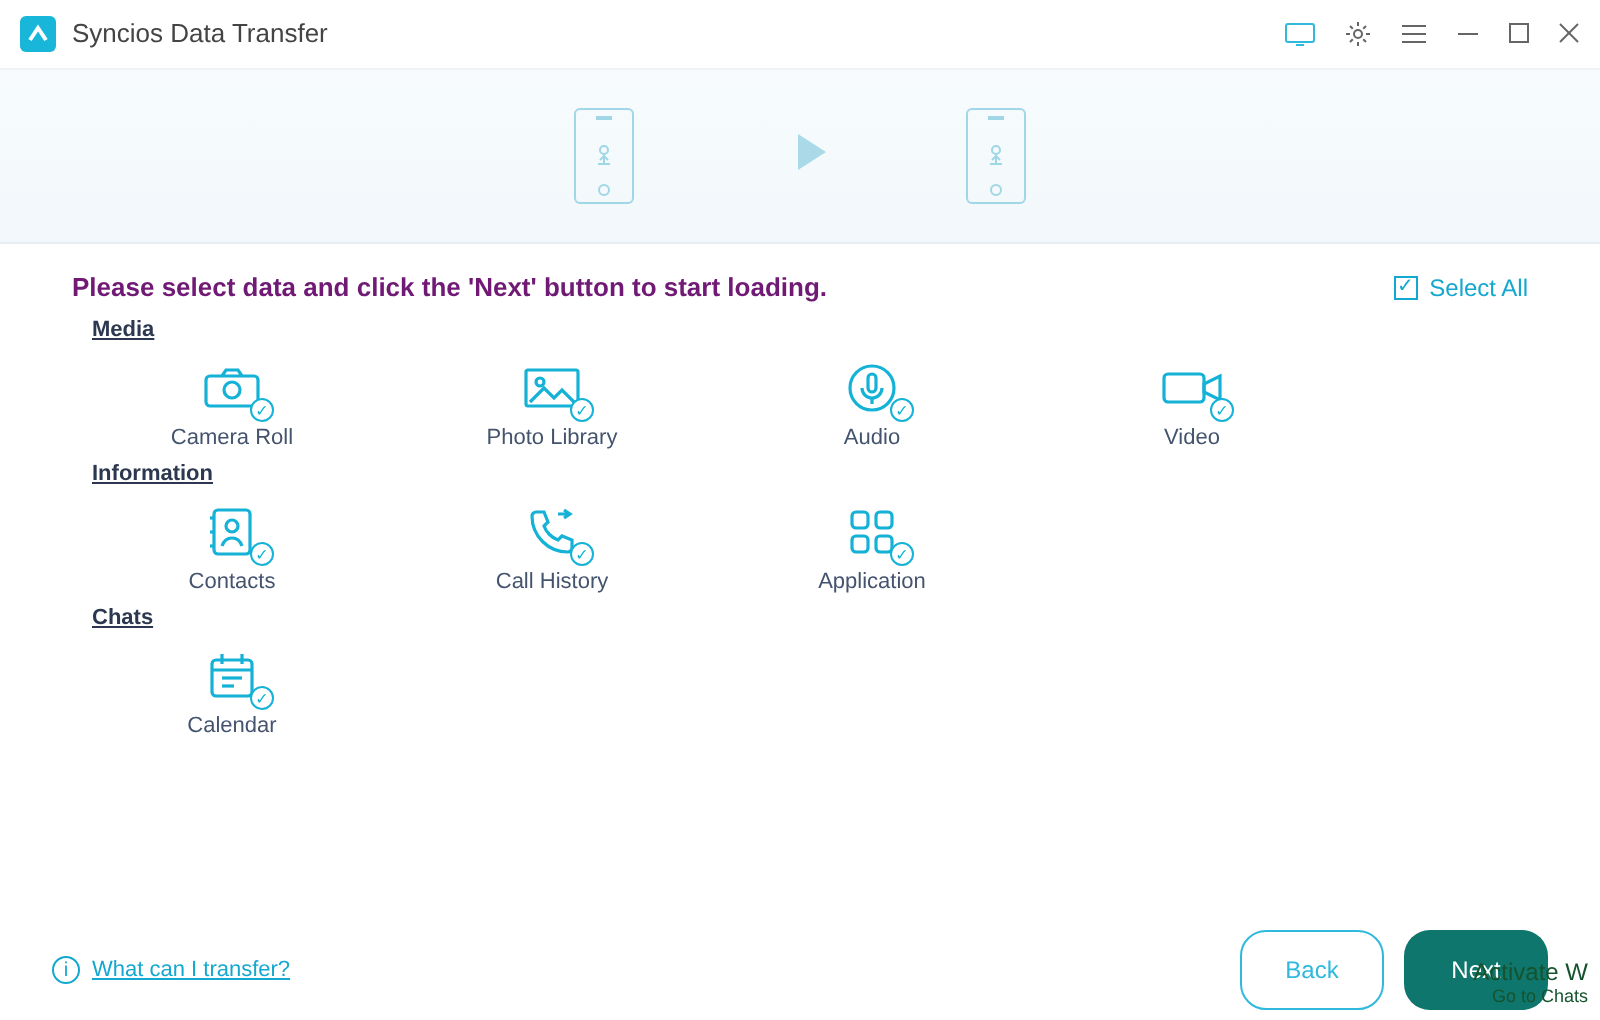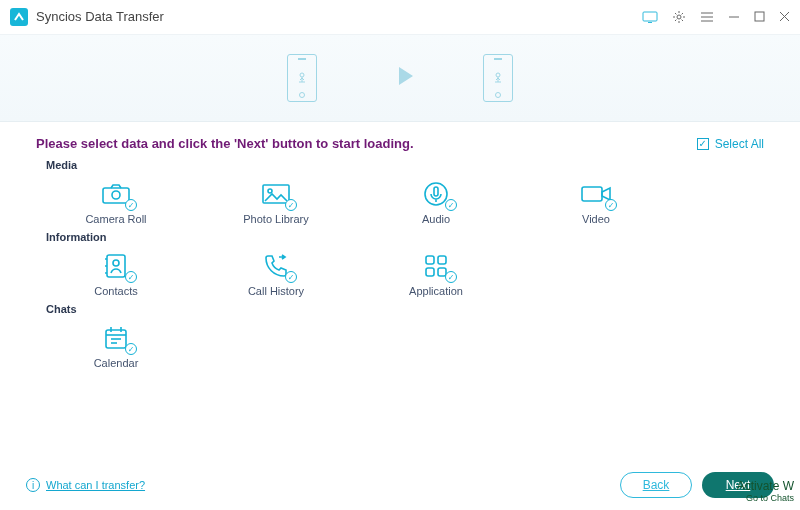--- a/index.html
+++ b/index.html
@@ -15,34 +15,34 @@
   .phone-box { width:30px; height:48px; border:1.5px solid #9fd7e6; border-radius:3px; display:flex; align-items:center; justify-content:center; position:relative; }
   .phone-box::before { content:''; position:absolute; top:3px; width:8px; height:1.5px; background:#9fd7e6; }
   .phone-box::after { content:''; position:absolute; bottom:3px; width:4px; height:4px; border:1px solid #9fd7e6; border-radius:50%; }
   .arrow { color:#8fcfe0; }
   .content { flex:1; padding: 14px 36px 0 36px; overflow:auto; }
   .instruction-row { display:flex; align-items:center; justify-content:space-between; margin-bottom:8px;}
   .instruction { font-size:13px; font-weight:600; color:#701a75; }
   .select-all { display:flex; align-items:center; gap:6px; font-size:12px; color:#14a7cf; cursor:pointer; }
   .select-all .chk { width:12px; height:12px; border:1.5px solid #14a7cf; display:flex; align-items:center; justify-content:center; }
   .select-all .chk::after { content:'✓'; font-size:10px; color:#14a7cf; line-height:1; }
-  .group-label { font-size:11px; font-weight:600; color:#2c3850; margin:2px 0 8px 10px; }
+  .group-label { font-size:11px; font-weight:600; color:#2c3850; margin:2px 0 8px 10px;text-decoration:underline; }
   .items { display:flex; gap:0; margin-bottom:6px;text-align:center; }
   .item { width:160px; display:flex; flex-direction:column; align-items:center; gap:4px; cursor:pointer; }
   .item .ico { width:38px; height:30px; display:flex; align-items:center; justify-content:center; position:relative; }
   .item .ico svg { stroke:#14b2d6; fill:none; stroke-width:1.6; }
   .item .lbl { font-size:11px; color:#44536e; }
   .check-badge { position:absolute; right:-2px; bottom:-2px; width:12px; height:12px; border:1.5px solid #14b2d6; border-radius:50%; background:#fff; display:flex; align-items:center; justify-content:center; }
   .check-badge::after { content:'✓'; font-size:8px; color:#14b2d6; }
   .footer { height:50px; padding:0 26px; display:flex; align-items:center; justify-content:space-between; }
   .help { display:flex; align-items:center; gap:6px; font-size:11px; color:#14a7cf; cursor:pointer; }
   .help .qmark { width:14px;height:14px;border:1.2px solid #14a7cf;border-radius:50%; display:flex;align-items:center;justify-content:center; font-size:10px;}
   .help span.link { text-decoration:underline; }
   .buttons { display:flex; gap:10px; }
-  .btn { width:72px; height:26px; border-radius:13px; font-size:12px; display:flex; align-items:center; justify-content:center; cursor:pointer;text-decoration:underline; }
+  .btn { width:72px; height:40px; border-radius:13px; font-size:12px; display:flex; align-items:center; justify-content:center; cursor:pointer; }
   .btn-back { border:1px solid #2fb9dc; color:#2fb9dc; background:#fff; }
   .btn-next { background:#0f766e; color:#fff; }
   .watermark { position:absolute; right:6px; bottom:6px; text-align:right; color:#14532d; font-size:12px; pointer-events:none; line-height:1.2;}
   .watermark .s { font-size:9px; }
 </style>
 </head>
 <body>
 
 <div class="window">
 

